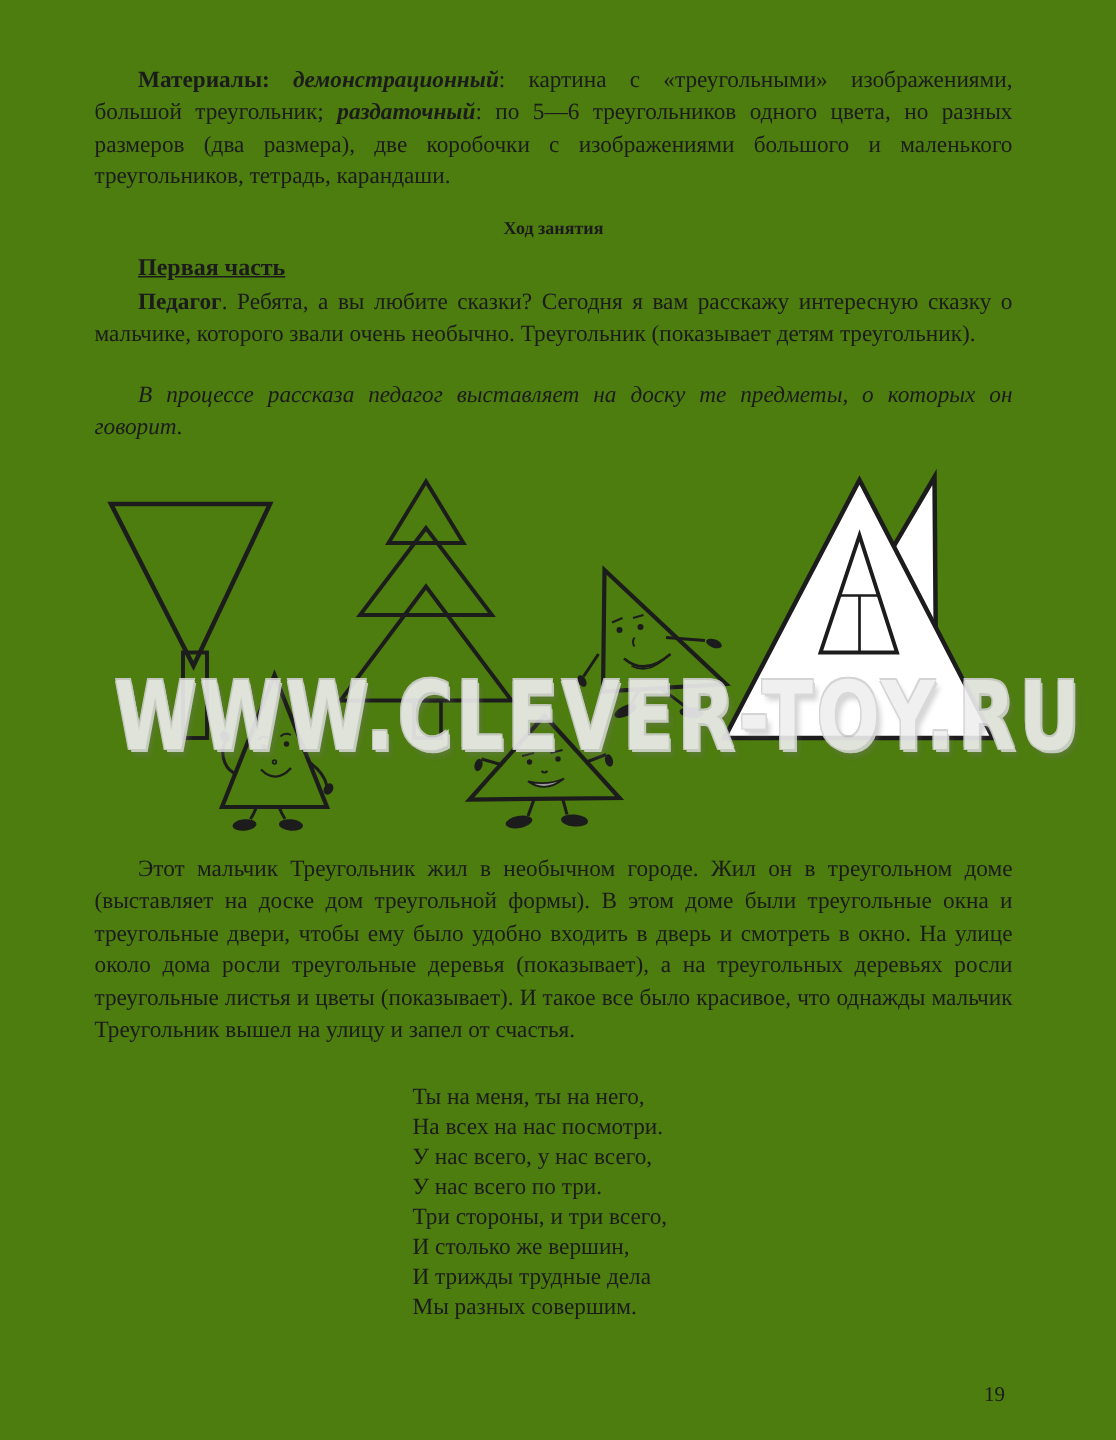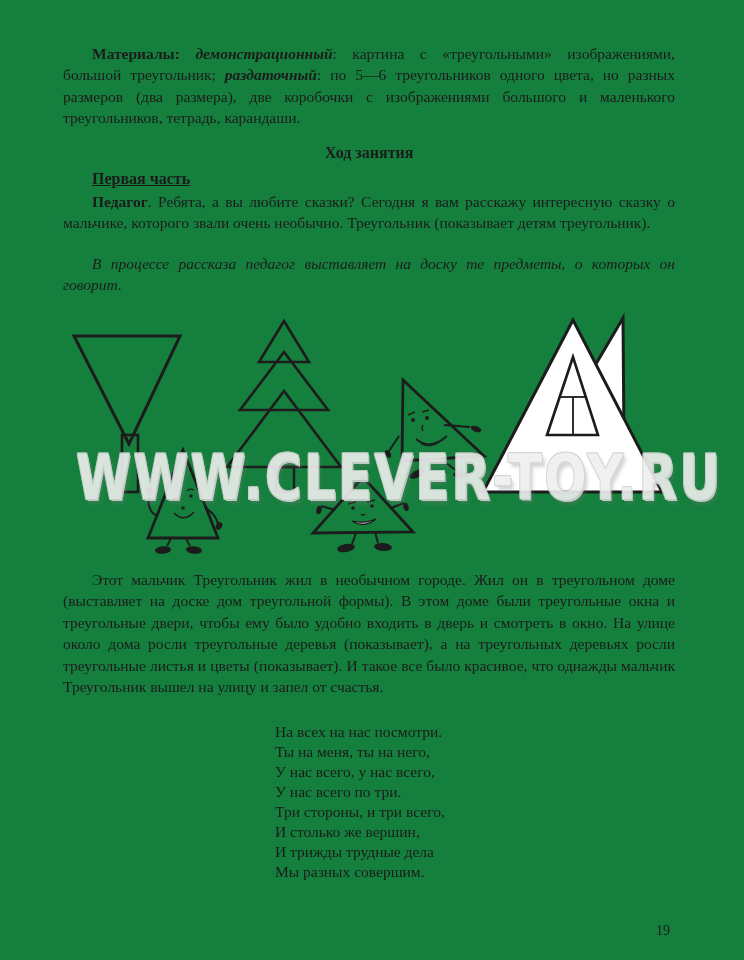--- a/index.html
+++ b/index.html
@@ -1,29 +1,29 @@
 <!DOCTYPE html>
 <html><head>
 <meta charset="utf-8">
 <style>
   html,body{margin:0;padding:0;background:#ffffff;}
   .page{
-    position:relative;width:744px;height:960px;background:#15803d;overflow:hidden;
+    position:relative;width:744px;height:960px;background:#4d7c0f;overflow:hidden;
     font-family:"Liberation Serif","DejaVu Serif",serif;color:#1b1b1b;
   }
   .para{
     position:absolute;left:63px;width:612px;
     font-size:15.5px;line-height:21.4px;text-align:justify;text-indent:29px;
   }
   .b{font-weight:bold;}
   .bi{font-weight:bold;font-style:italic;}
   .italic{font-style:italic;}
   .heading{
     position:absolute;left:63px;width:612px;text-align:center;
-    font-weight:bold;font-size:16px;line-height:21.4px;
+    font-weight:bold;font-size:12px;line-height:21.4px;
   }
   .subheading{
     position:absolute;left:92px;font-weight:bold;font-size:16px;line-height:21.4px;text-decoration:underline;
   }
   .poem{
     position:absolute;left:275px;top:722px;font-size:15.5px;line-height:20px;
   }
   .page-number{
     position:absolute;left:656px;top:923px;font-size:14px;
   }
@@ -137,22 +137,22 @@
         <line class="ln" x1="503" y1="85" x2="503" y2="123" stroke-width="1.8"></line>
       </g>
     </svg>
   </div>
 
   <div class="watermark">WWW.CLEVER-TOY.RU</div>
 
   <div class="para" style="top:569px">Этот мальчик Треугольник жил в необычном городе. Жил он в треугольном доме (выставляет на доске дом треугольной формы). В этом доме были треугольные окна и треугольные двери, чтобы ему было удобно входить в дверь и смотреть в окно. На улице около дома росли треугольные деревья (показывает), а на треугольных деревьях росли треугольные листья и цветы (показывает). И такое все было красивое, что однажды мальчик Треугольник вышел на улицу и запел от счастья.</div>
 
   <div class="poem">
+    <div>Ты на меня, ты на него,</div>
     <div>На всех на нас посмотри.</div>
-    <div>Ты на меня, ты на него,</div>
     <div>У нас всего, у нас всего,</div>
     <div>У нас всего по три.</div>
     <div>Три стороны, и три всего,</div>
     <div>И столько же вершин,</div>
     <div>И трижды трудные дела</div>
     <div>Мы разных совершим.</div>
   </div>
 
   <div class="page-number">19</div>
 

